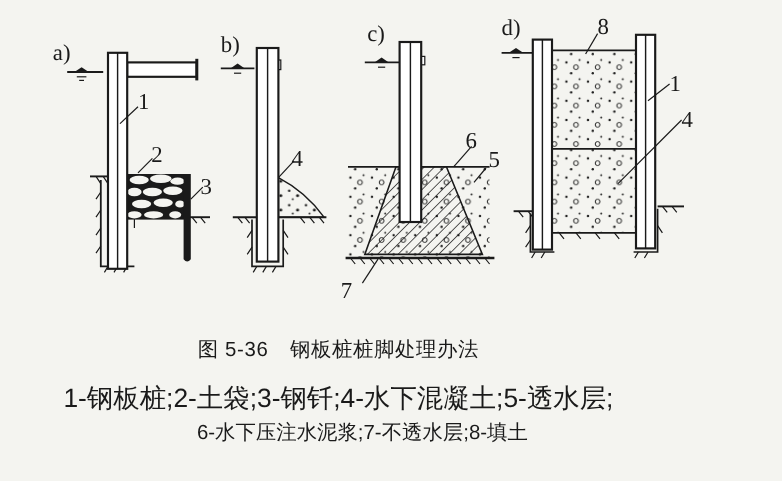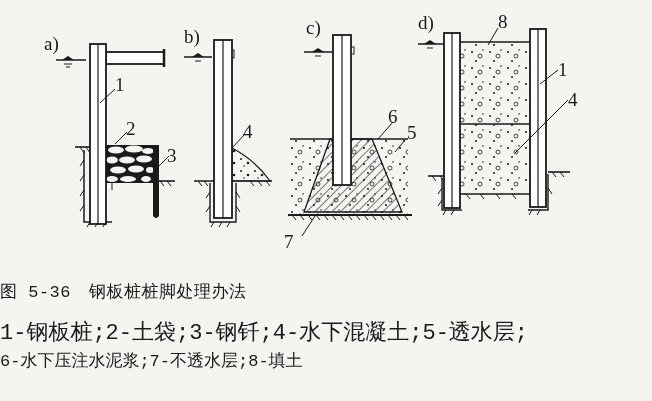--- a/index.html
+++ b/index.html
@@ -6,28 +6,28 @@
   body {
     width: 652px; height: 401px; overflow: hidden;
     background: #f4f4f0;
     font-family: "DejaVu Serif", "Liberation Serif", serif;
     color: #1a1a1a;
     position: relative;
   }
   .stage { position: absolute; left: 0; top: 0; width: 652px; height: 401px; }
   svg.fig { position: absolute; left: 0; top: 0; }
   .caption {
-    position: absolute; left: 0; width: 564px; 
-    font-family: Liberation Mono, monospace;
+    position: absolute; left: 0; width: 564px; text-align: center;
+    font-family: Liberation Sans, sans-serif;
     color: #1a1a1a;
   }
   .cap-title { top: 280px; font-size: 17px; letter-spacing: 0.5px; }
   .cap-title .num { margin-right: 18px; }
   .cap-line1 { top: 317px; font-size: 22px; }
-  .cap-line2 { top: 349px; font-size: 17px; }
+  .cap-line2 { top: 349px; font-size: 17px; margin-left: 20px; }
   .svg-label { font-family: "Liberation Serif", "DejaVu Serif", serif; font-size: 19px; fill: #1a1a1a; }
 </style>
 </head>
 <body>
 
 <div class="stage">
 
 <svg class="fig" width="652" height="270" viewBox="0 0 652 270">
   <defs>
     <pattern id="hatch" patternUnits="userSpaceOnUse" width="6" height="6" patternTransform="rotate(45)">

